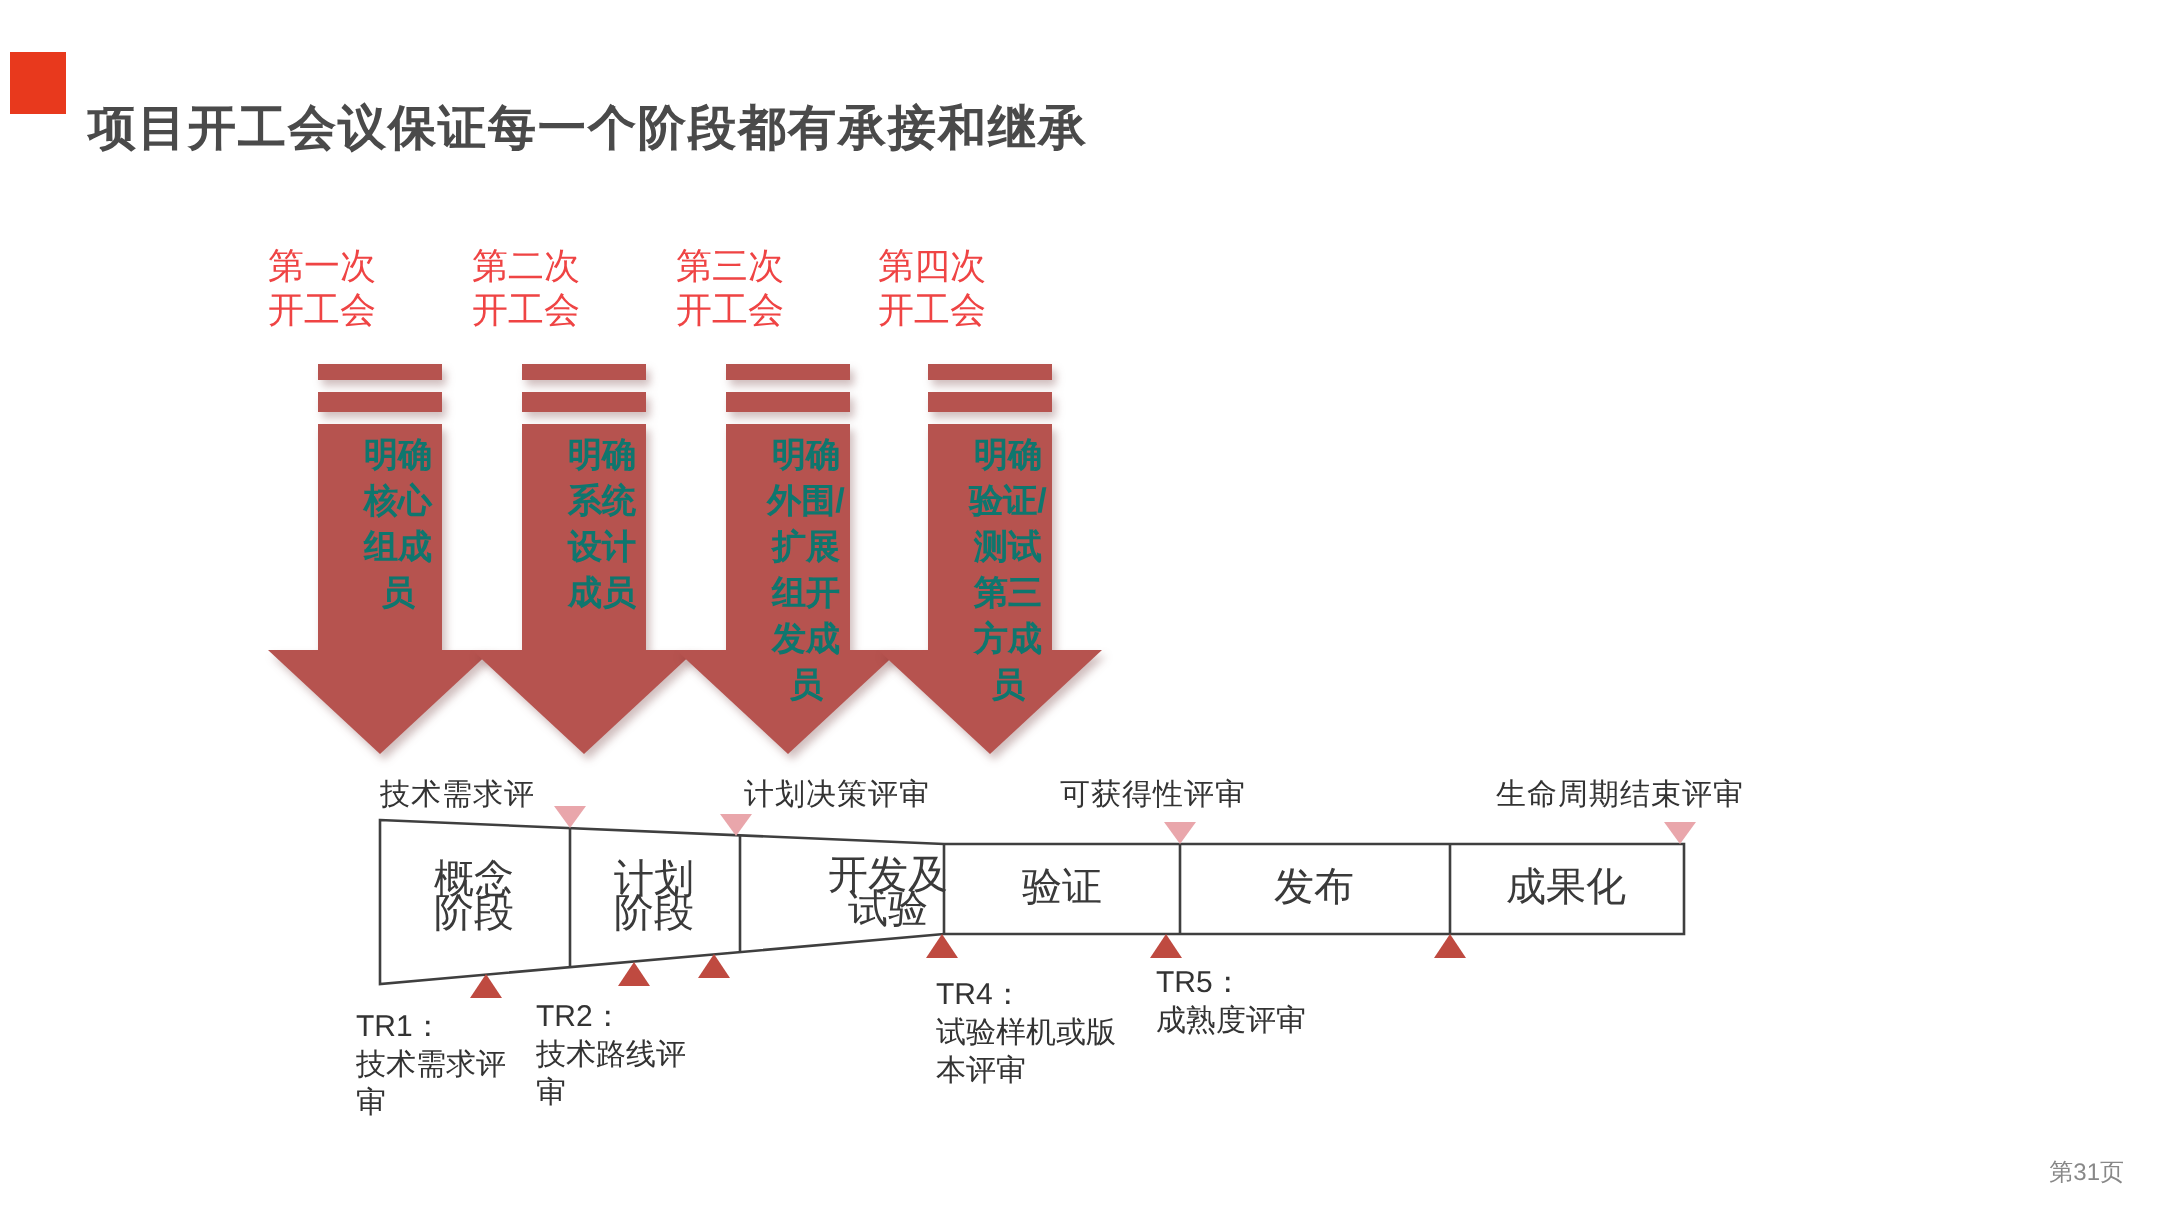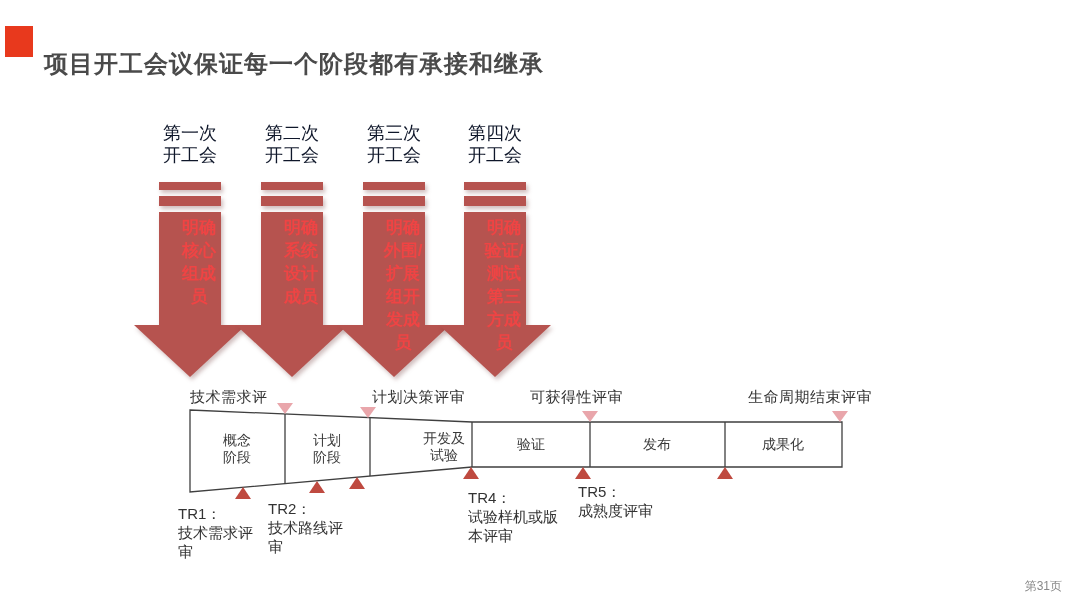--- a/index.html
+++ b/index.html
@@ -32,58 +32,58 @@
   }
 
   
   .arrow-col{position:absolute;top:118px;width:112px;height:270px;}
   .arrow-col.a1{left:134px;}
   .arrow-col.a2{left:236px;font-family:Liberation Serif, serif;}
   .arrow-col.a3{left:338px;}
   .arrow-col.a4{left:439px;}
   .arrow-header{
     position:absolute;left:0;top:4px;width:112px;
-    text-align:center;white-space:pre-line;
-    font-size:18px;line-height:22px;font-weight:500;color:#0f172a;
+    text-align:left;white-space:pre-line;
+    font-size:18px;line-height:22px;font-weight:500;color:#ef4444;
   }
   .arrow-shape{position:absolute;left:0;top:0;width:112px;height:270px;
     filter:drop-shadow(2px 3px 2px rgba(100,40,40,0.30));}
   .stripe{position:absolute;left:25px;width:62px;background:var(--arrow_red);}
   .stripe.s1{top:64px;height:8px;}
   .stripe.s2{top:78px;height:10px;}
   .arrow-body{position:absolute;left:25px;top:94px;width:62px;height:113px;background:var(--arrow_red);}
   .arrow-head{
     position:absolute;left:0;top:207px;width:112px;height:52px;
     background:var(--arrow_red);
     clip-path:polygon(0 0,100% 0,50% 100%);
   }
   .arrow-text{
     position:absolute;left:25px;top:98px;width:80px;
     text-align:center;white-space:pre-line;
-    font-size:17px;line-height:23px;font-weight:bold;color:#ef4444;
+    font-size:17px;line-height:23px;font-weight:bold;color:#0f766e;
     z-index:2;
   }
 
   
   .funnel-svg{position:absolute;left:0;top:0;width:1080px;height:608px;}
 
   
   .top-review{
     position:absolute;top:388px;
     font-size:15px;font-weight:500;color:var(--body_text);letter-spacing:0.5px;
   }
   .top-review.r1{left:190px;}
   .top-review.r2{left:328px;margin-left:44px;}
   .top-review.r3{left:530px;}
   .top-review.r4{left:748px;}
 
   .phase-label{
     position:absolute;transform:translateX(-50%);
     text-align:center;white-space:pre-line;
-    font-size:14px;line-height:17px;color:#3a3a3a;
+    font-size:20px;line-height:17px;color:#3a3a3a;
   }
   .phase-label.p1{left:237px;top:432px;}
   .phase-label.p2{left:327px;top:432px;}
   .phase-label.p3{left:444px;top:430px;}
   .phase-label.p4{left:531px;top:436px;}
   .phase-label.p5{left:657px;top:436px;}
   .phase-label.p6{left:783px;top:436px;}
 
   .tr-label{
     position:absolute;white-space:pre-line;

